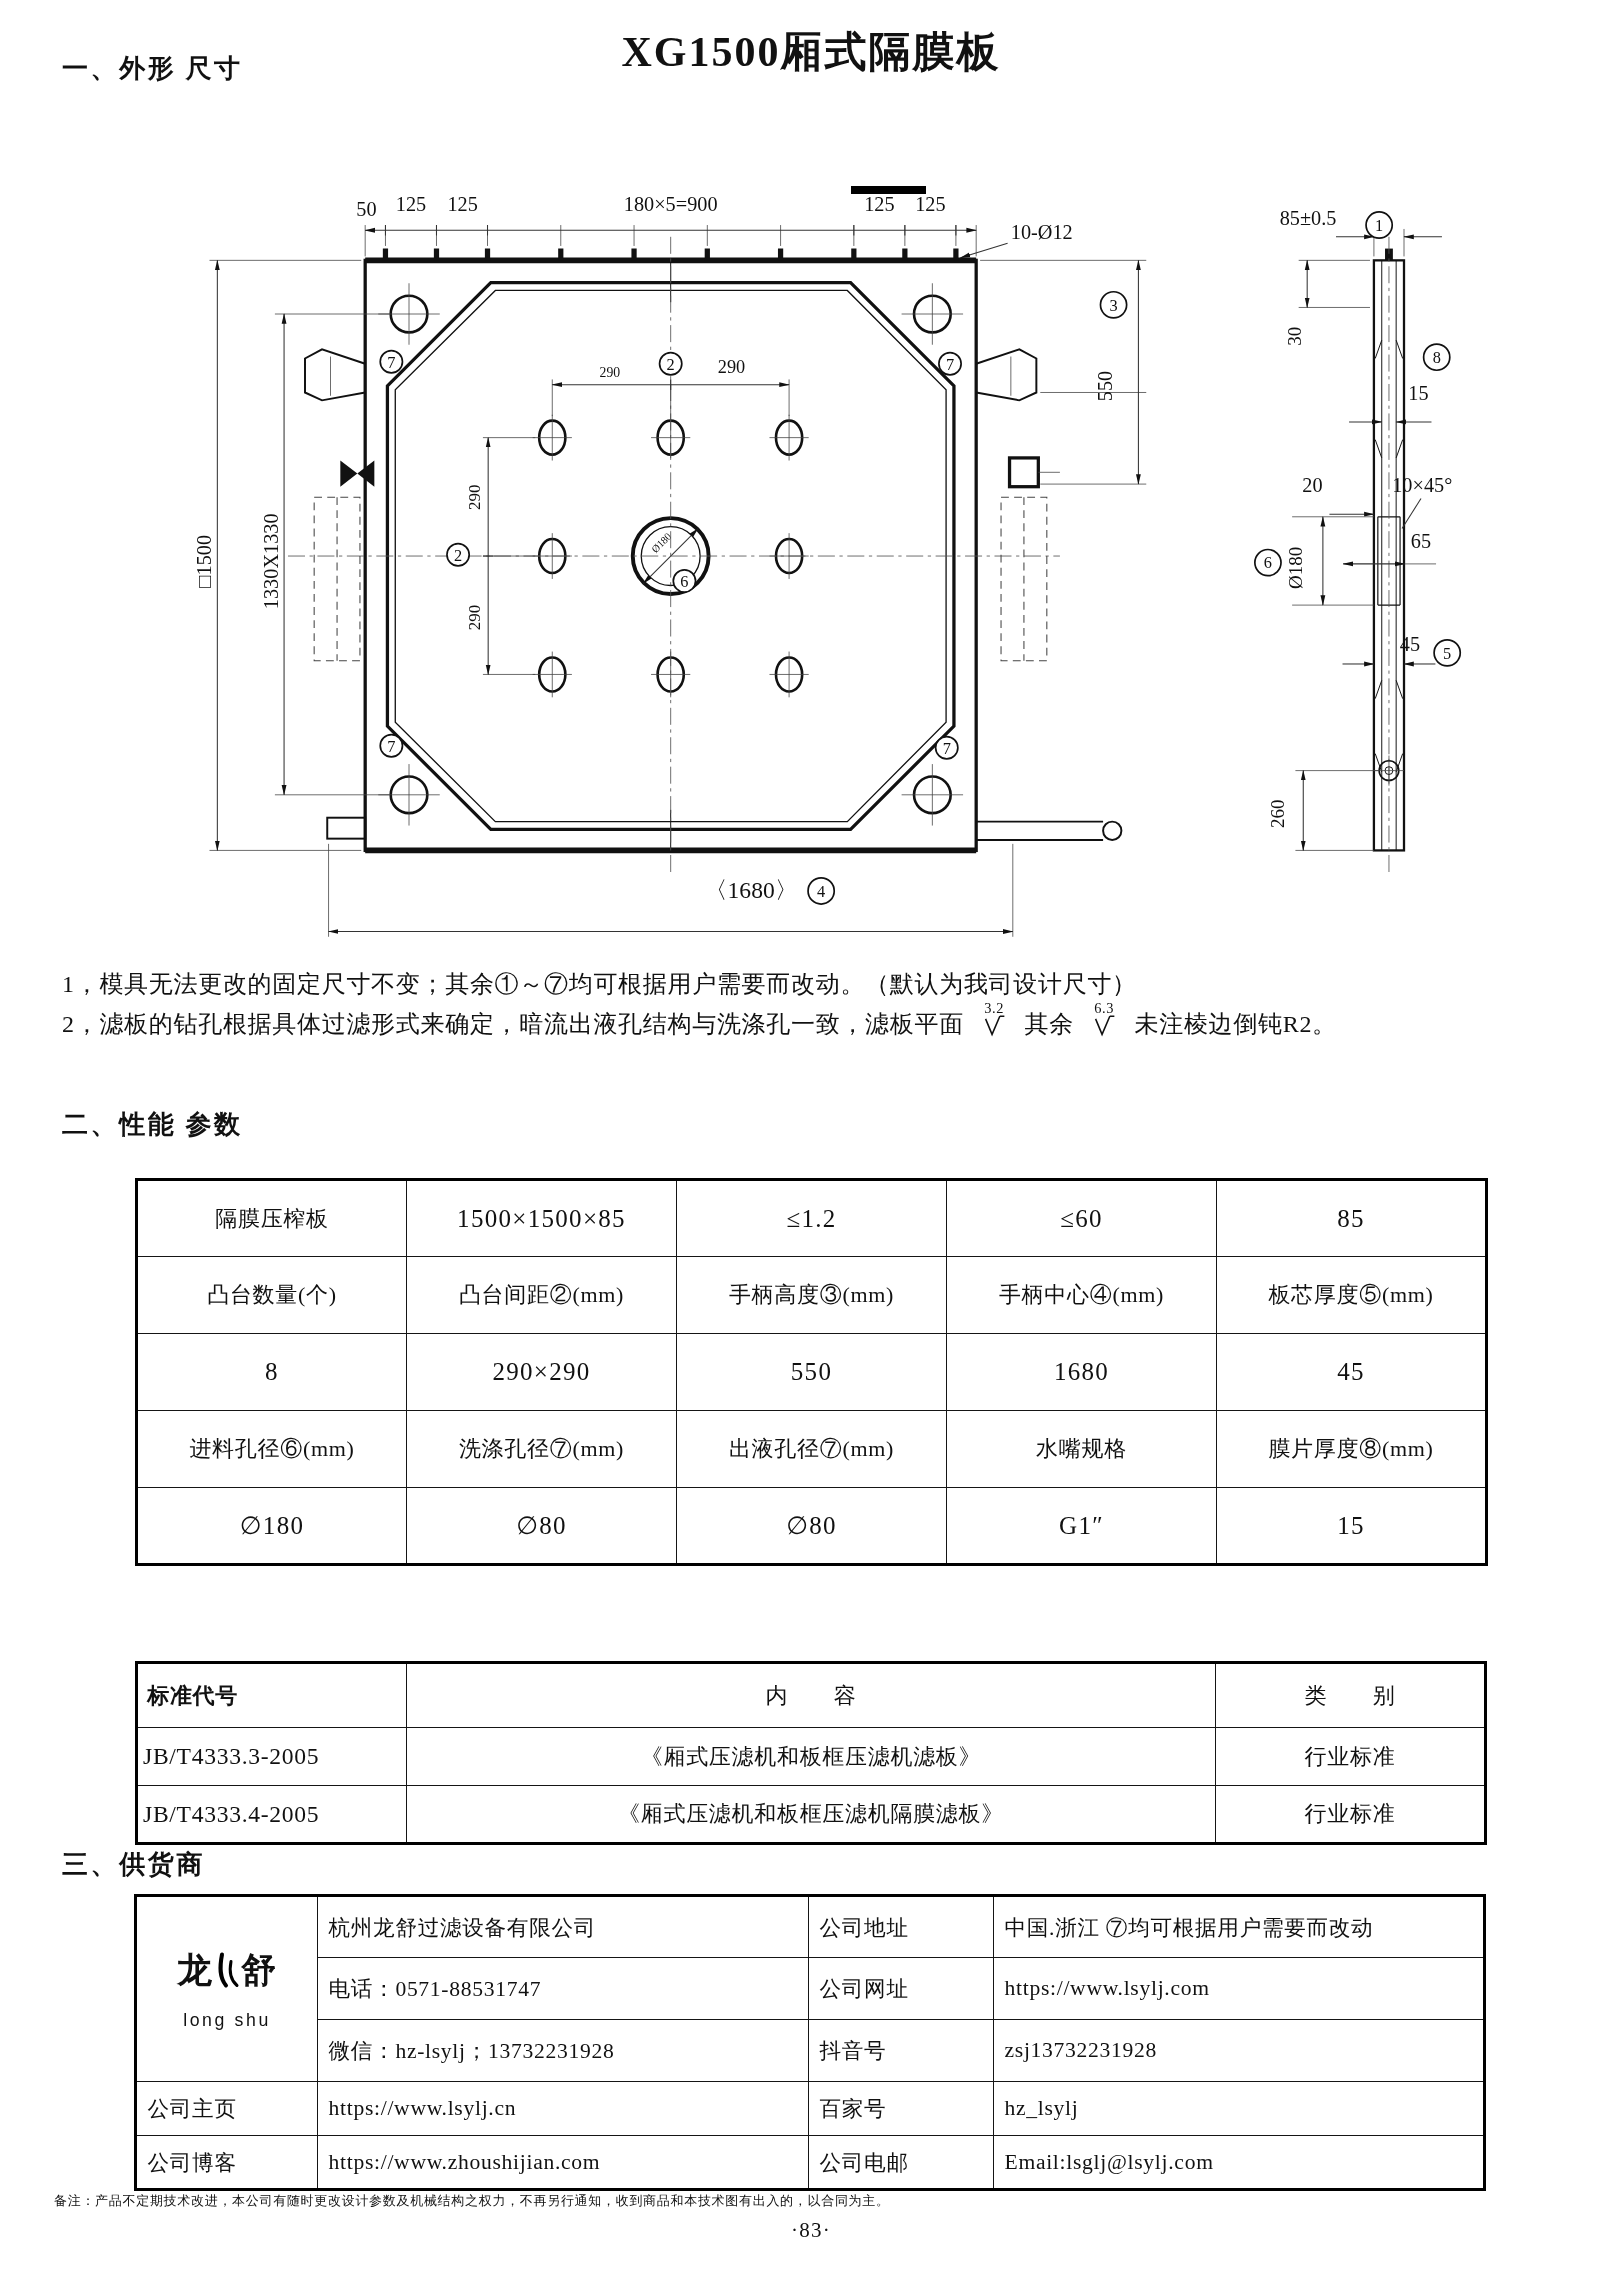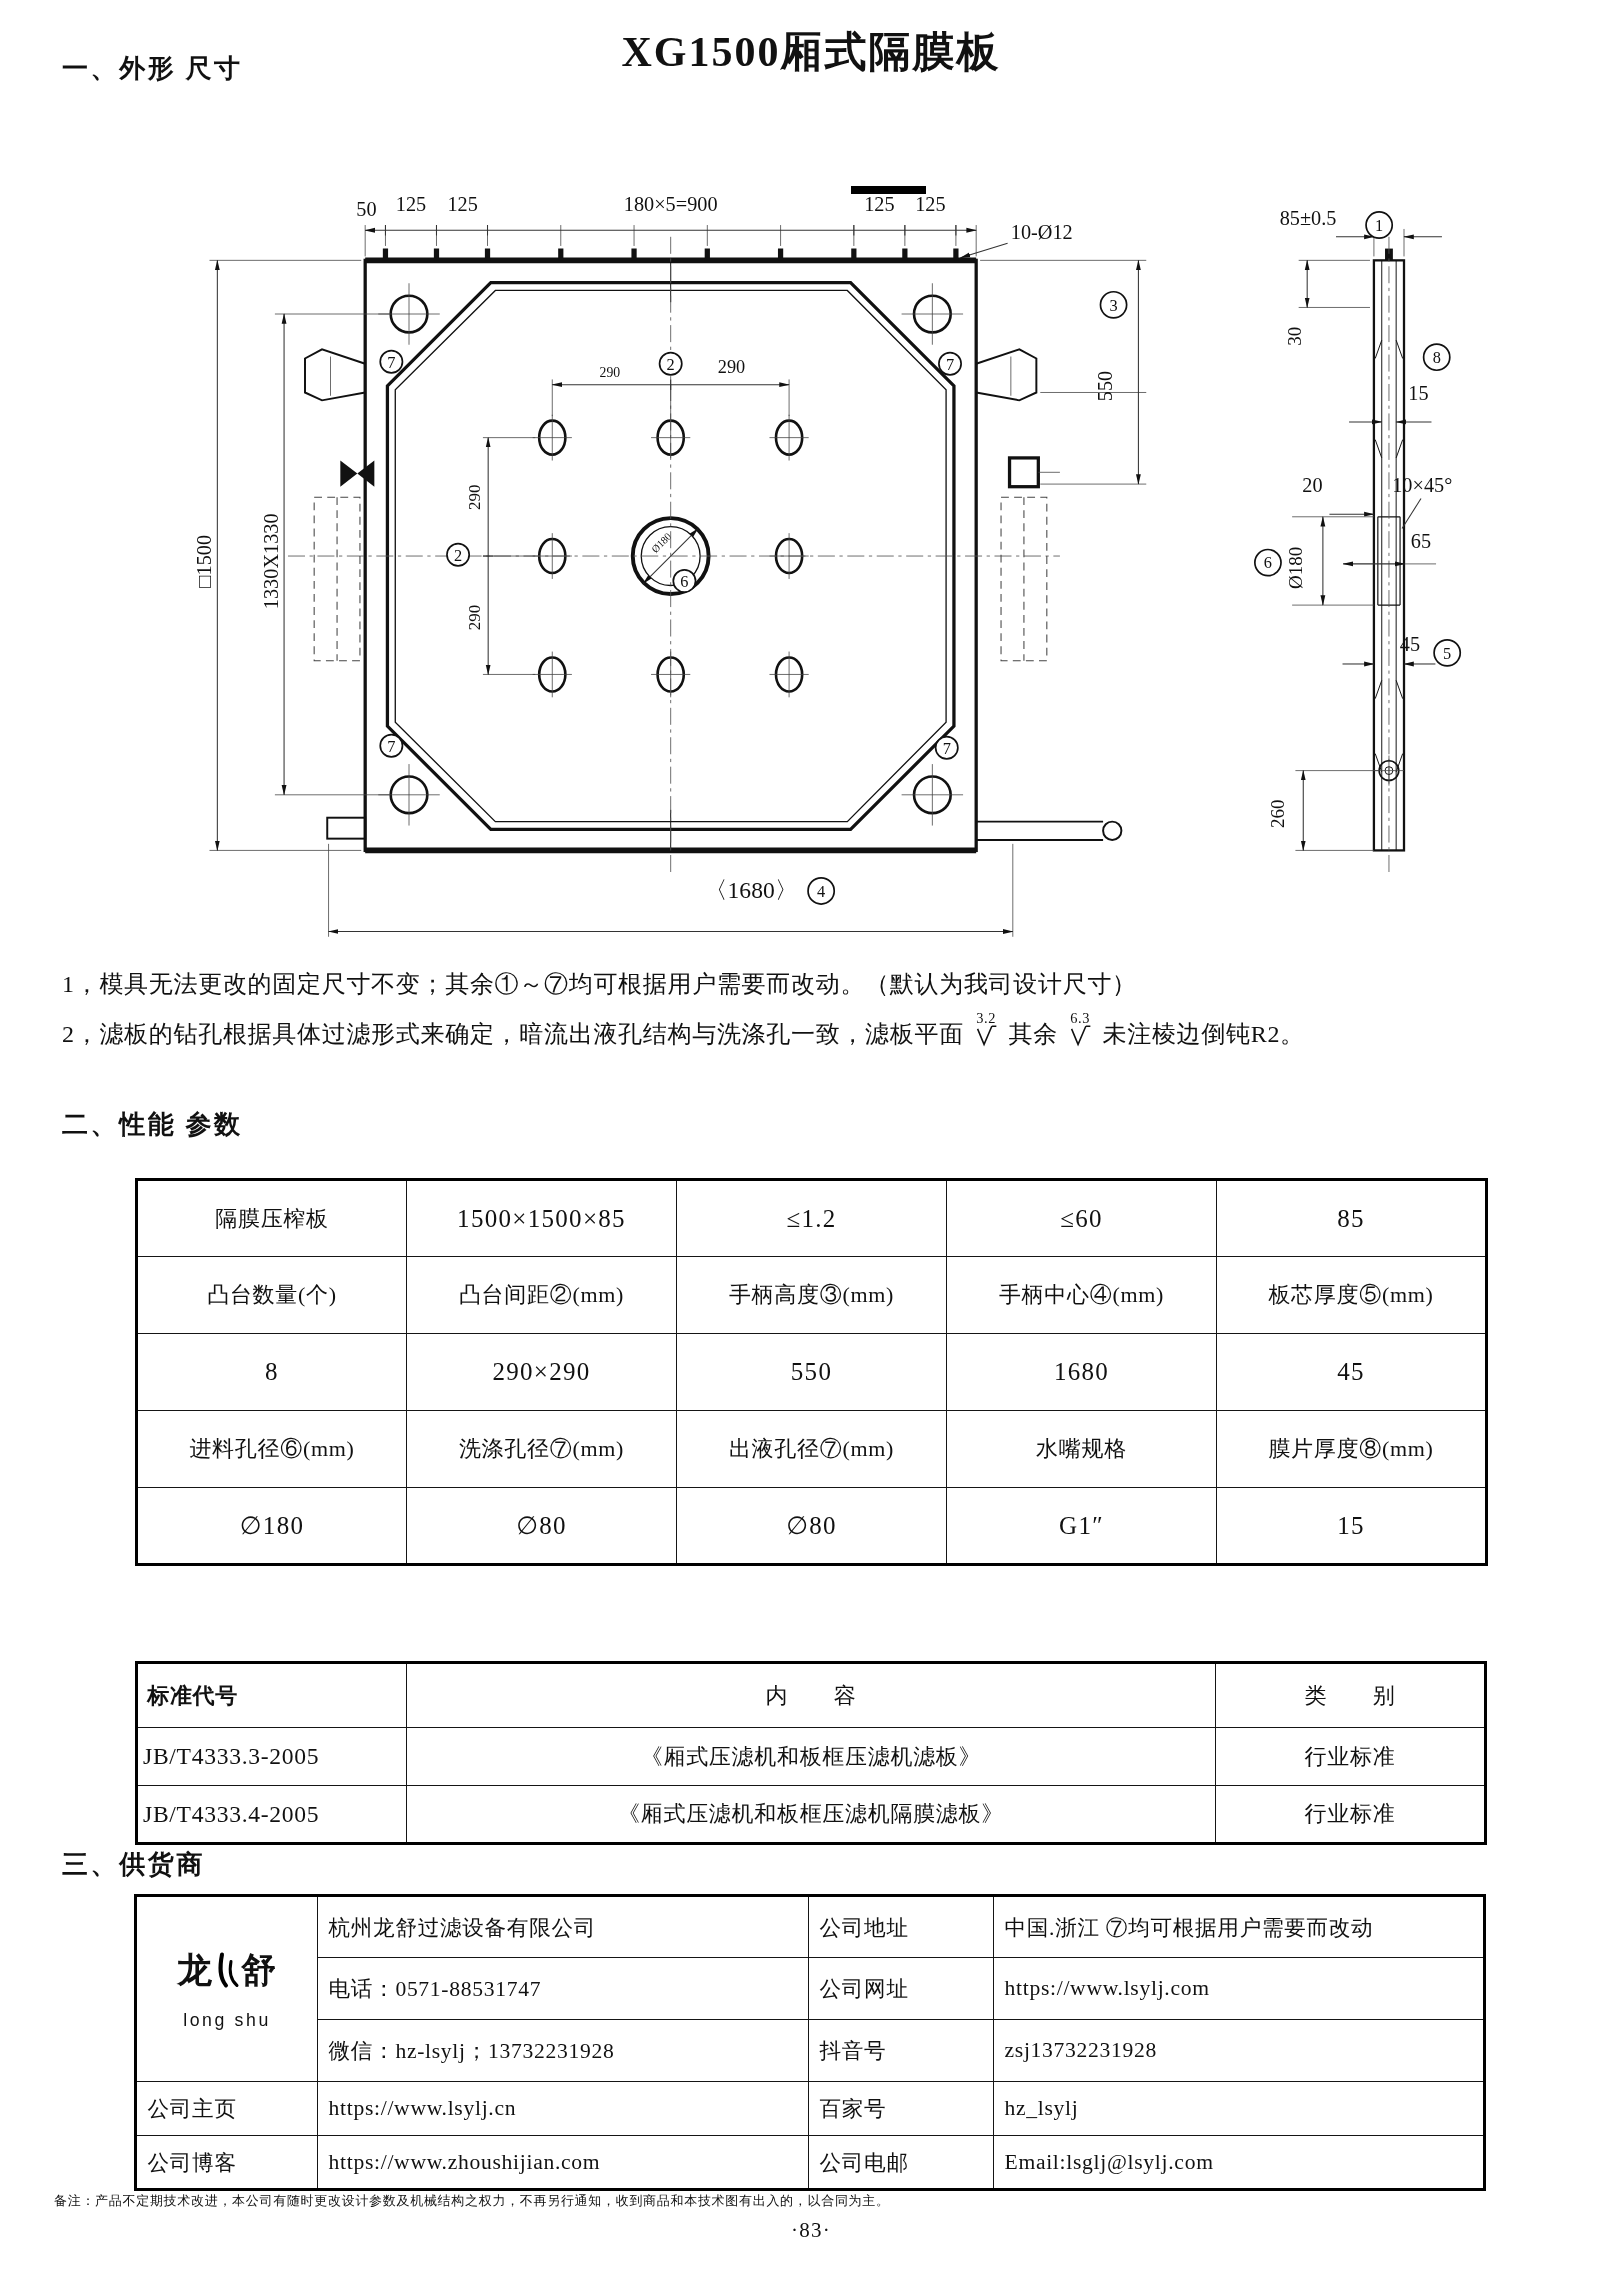--- a/index.html
+++ b/index.html
@@ -3,21 +3,21 @@
 <meta charset="utf-8">
 <style>
   html,body{margin:0;padding:0;background:#888;}
   .page{position:relative;width:1622px;height:2295px;background:#ffffff;
         font-family:"Liberation Serif","DejaVu Serif",serif;color:#111;overflow:hidden;}
   .abs{position:absolute;}
   .title{left:0;top:23.6px;width:100%;text-align:center;font-size:42px;font-weight:bold;letter-spacing:2px;}
   .bar-mark{left:851px;top:186px;width:75px;height:7.9px;background:#000;}
   .sec-head{font-size:26px;font-weight:bold;letter-spacing:2.6px;}
   .note{left:62px;font-size:24px;letter-spacing:0.7px;white-space:nowrap;}
-  .note2wrap{display:flex;align-items:center;gap:10px;margin-top:10px;}
+  .note2wrap{display:flex;align-items:center;gap:18px;}
   .finish{display:inline-flex;flex-direction:column;align-items:center;line-height:1;margin:0 1.3px;position:relative;top:-5.2px;}
   .fnum{font-size:14.4px;}
   table{border-collapse:collapse;table-layout:fixed;position:absolute;background:#fff;}
   table.outer{border:3.3px solid #000;}
   td{border:1.3px solid #151515;text-align:center;vertical-align:middle;font-size:22px;letter-spacing:0.7px;
      overflow:hidden;padding:0 5.2px;}
   .perf td.val{font-size:25px;letter-spacing:1.3px;}
   .std td.code{text-align:left;padding-left:5px;font-size:23.6px;}
   .std td.head-left{text-align:left;padding-left:9.2px;font-weight:bold;}
   .sup td{font-size:21.6px;text-align:left;padding-left:10.5px;}

